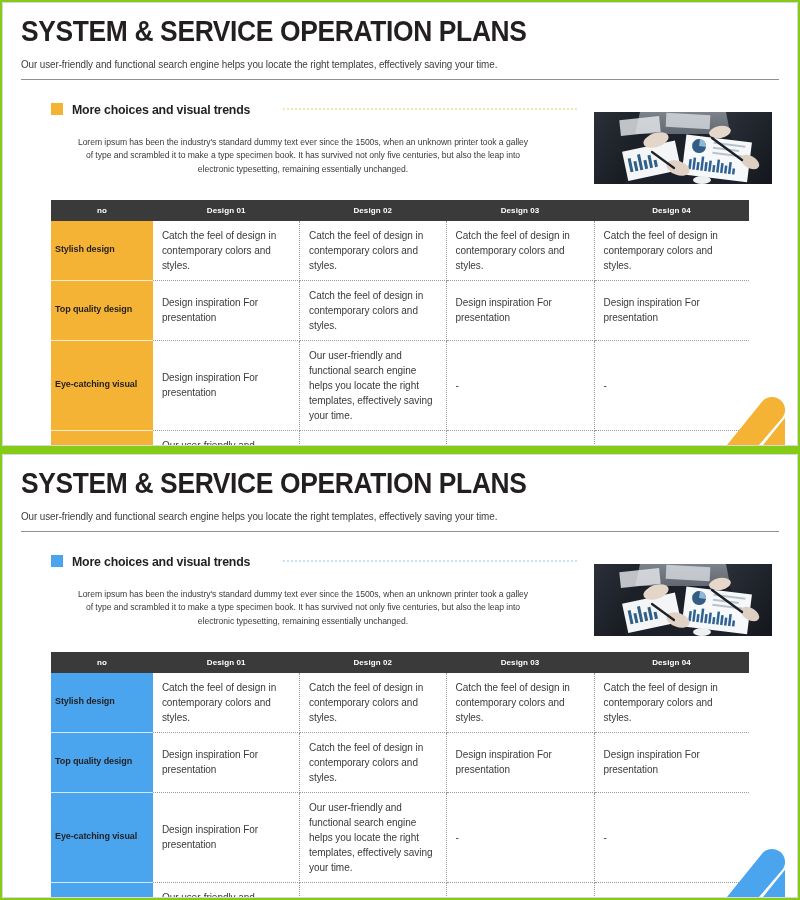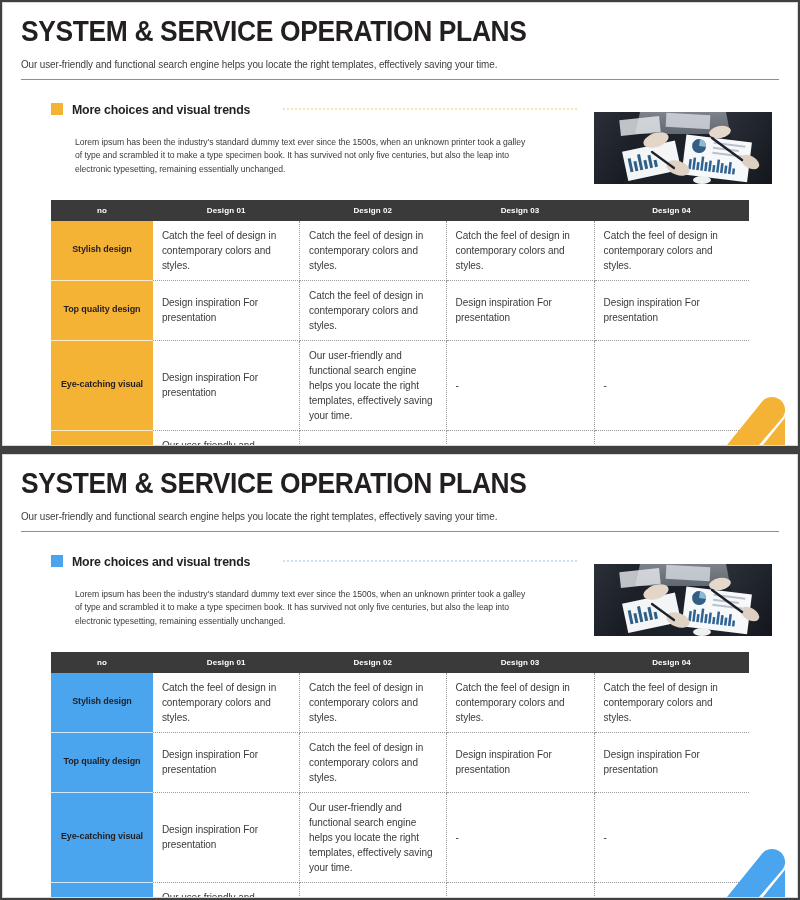--- a/index.html
+++ b/index.html
@@ -8,21 +8,21 @@
     width: 800px;
     height: 900px;
     background: #ffffff;
     font-family: "Liberation Sans", sans-serif;
     -webkit-font-smoothing: antialiased;
   }
 
   .page {
     width: 800px;
     height: 900px;
-    background: #404040;
+    background: #84cc16;
     display: flex;
     flex-direction: column;
     justify-content: space-between;
     padding: 2px 0;
   }
 
   
   .slide {
     position: relative;
     width: 796px;
@@ -68,21 +68,21 @@
   }
 
   
   .section {
     margin: 22px 0 0 0;
     padding: 0 25px 0 48px;
     display: flex;
     align-items: flex-start;
   }
 
-  .section-left { flex: 1 1 auto; min-width: 0; padding-right: 14px; }
+  .section-left { flex: 1 1 auto; min-width: 0; padding-right: 14px; text-align: center; }
 
   .section-title-row {
     display: flex;
     align-items: center;
     gap: 9px;
   }
 
   .bullet-square {
     width: 12px;
     height: 12px;
@@ -160,21 +160,20 @@
     vertical-align: middle;
     padding: 7px 9px;
     border-right: 1px dotted #9a9a9a;
     border-bottom: 1px dotted #9a9a9a;
     letter-spacing: -0.05px;
   }
   table.grid tbody tr:last-child td { border-bottom: none; }
   table.grid tbody td:last-child { border-right: none; }
 
   table.grid tbody td.rowlabel {
-    text-align: center;
     font-size: 9px;
     font-weight: bold;
     color: #231f20;
     border-right: none;
     border-bottom: 1px solid rgba(255,255,255,0.75);
     letter-spacing: -0.1px;
     padding: 7px 4px;
   }
   table.grid tbody tr:last-child td.rowlabel { border-bottom: none; }
 

